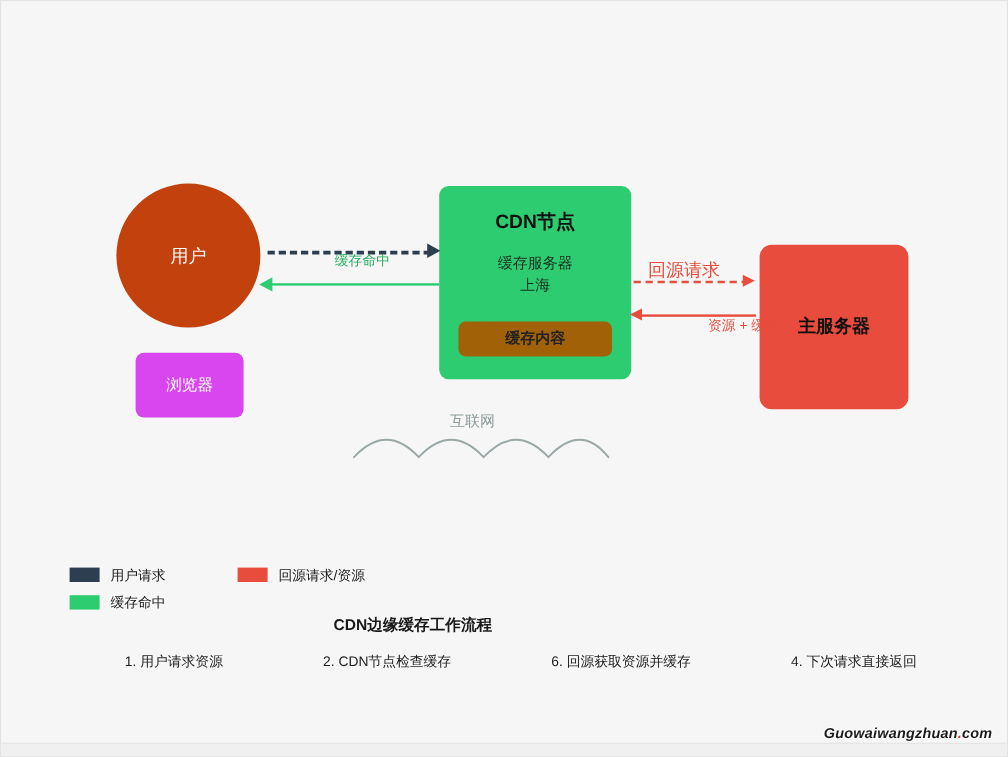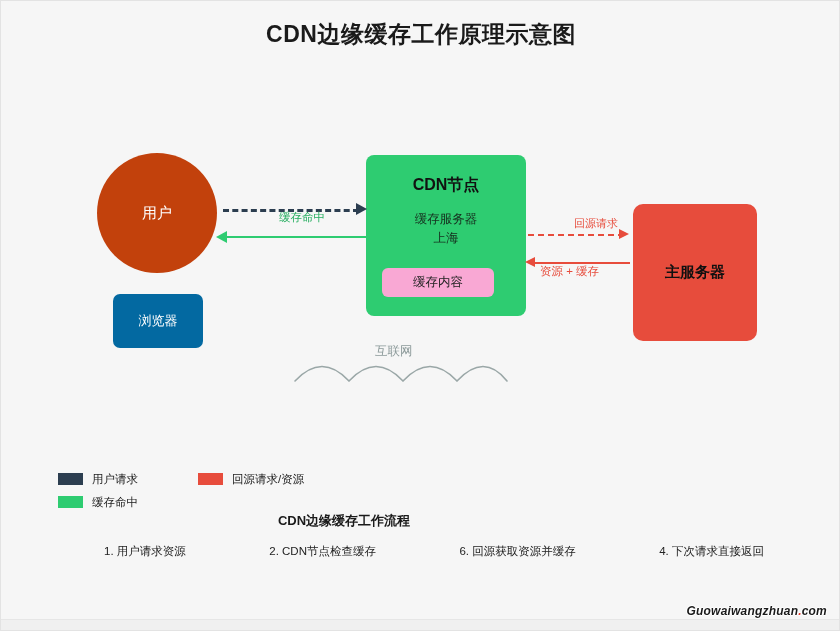--- a/index.html
+++ b/index.html
@@ -57,21 +57,21 @@
     font-size: 15px;
   }
 
   .node-browser {
     position: absolute;
     left: 112px;
     top: 293px;
     width: 90px;
     height: 54px;
     border-radius: 7px;
-    background: #0369a1;
+    background: #d946ef;
     display: flex;
     align-items: center;
     justify-content: center;
     color: #ffffff;
     font-size: 13px;
   }
 
   .node-cdn {
     position: absolute;
     left: 365px;
@@ -92,29 +92,30 @@
   }
   .node-cdn .cdn-sub {
     font-size: 12.5px;
     color: #16301f;
     line-height: 19px;
   }
   .cache-box {
     position: absolute;
     left: 16px;
     bottom: 19px;
-    width: 112px;
+    width: 128px;
     height: 29px;
     border-radius: 6px;
-    background: #f9a8d4;
+    background: #a16207;
     display: flex;
     align-items: center;
     justify-content: center;
     font-size: 12.5px;
     color: #222222;
+    font-weight: bold;
   }
 
   .node-origin {
     position: absolute;
     left: 632px;
     top: 203px;
     width: 124px;
     height: 137px;
     border-radius: 10px;
     background: #e74c3c;
@@ -168,23 +169,23 @@
     width: 0;
     height: 0;
     border-right: 11px solid #2ecc71;
     border-top: 6px solid transparent;
     border-bottom: 6px solid transparent;
   }
 
   
   .label-origin-req {
     position: absolute;
-    left: 573px;
+    left: 539px;
     top: 215px;
-    font-size: 11px;
+    font-size: 15px;
     color: #e74c3c;
     white-space: nowrap;
   }
   .arrow-origin {
     position: absolute;
     left: 527px;
     top: 233px;
     width: 96px;
     height: 0;
     border-top: 2px dashed #e74c3c;
@@ -212,21 +213,21 @@
     left: 524px;
     top: 256px;
     width: 0;
     height: 0;
     border-right: 10px solid #e74c3c;
     border-top: 5px solid transparent;
     border-bottom: 5px solid transparent;
   }
   .label-origin-res {
     position: absolute;
-    left: 539px;
+    left: 589px;
     top: 263px;
     font-size: 11.5px;
     color: #e74c3c;
     white-space: nowrap;
   }
 
   
   .internet-label {
     position: absolute;
     left: 374px;
@@ -322,21 +323,20 @@
   .watermark .dot {
     color: #e23b2e;
   }
 </style>
 </head>
 <body>
 
 <div class="page">
   <div class="canvas">
 
-    <div class="title">CDN边缘缓存工作原理示意图</div>
 
     <div class="node-user">
       <span>用户</span>
     </div>
 
     <div class="node-browser">
       <span>浏览器</span>
     </div>
 
     <div class="node-cdn">

